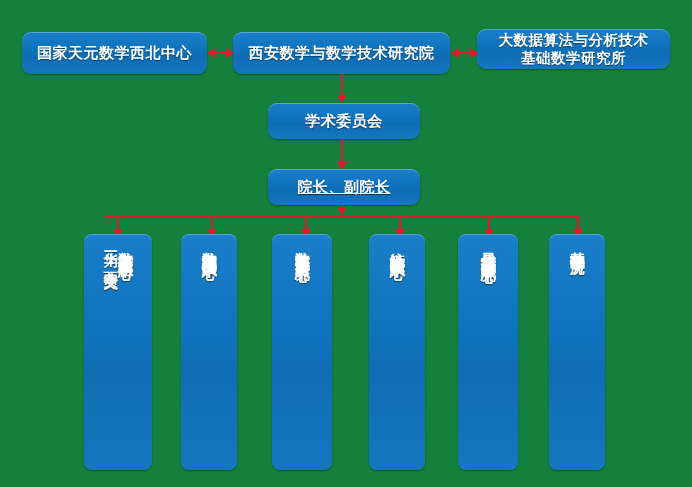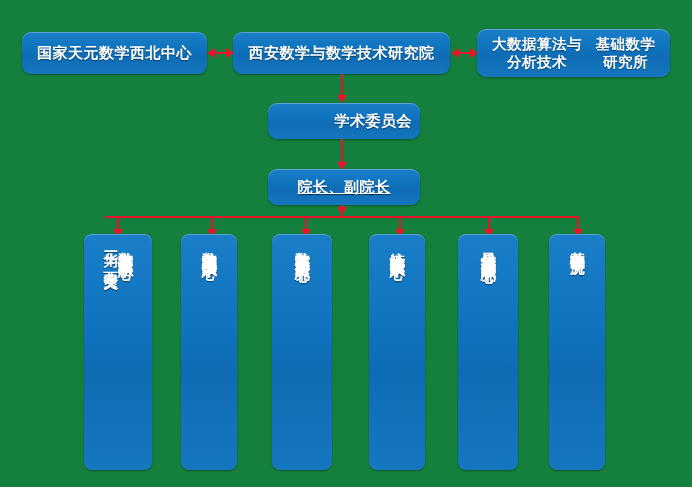--- a/index.html
+++ b/index.html
@@ -110,37 +110,37 @@
 <div id="chart-root">
 
   <div class="node node-h" style="left:22px; top:32px; width:185px; height:42px;">
     <span>国家天元数学西北中心</span>
   </div>
 
   <div class="node node-h" style="left:233px; top:32px; width:217px; height:42px;">
     <span>西安数学与数学技术研究院</span>
   </div>
 
-  <div class="node node-h two-line" style="left:477px; top:29px; width:193px; height:48px; flex-direction:row; line-height:1.25;">
+  <div class="node node-h two-line" style="left:477px; top:29px; width:193px; height:40px; flex-direction:column; line-height:1.25;">
     <span>大数据算法与分析技术</span>
     <span>基础数学研究所</span>
   </div>
 
   <div class="conn conn-h" style="left:210px; top:52px; width:20px;"></div>
   <div class="arrow arrow-left" style="left:207px; top:48px;"></div>
   <div class="arrow arrow-right" style="left:226px; top:48px;"></div>
 
   <div class="conn conn-h" style="left:454px; top:52px; width:20px;"></div>
   <div class="arrow arrow-left" style="left:451px; top:48px;"></div>
   <div class="arrow arrow-right" style="left:470px; top:48px;"></div>
 
   <div class="conn conn-v" style="left:341px; top:74px; width:2px; height:22px;"></div>
   <div class="arrow arrow-down" style="left:337px; top:95px;"></div>
 
-  <div class="node node-h" style="left:268px; top:103px; width:152px; height:36px;justify-content:flex-end;">
+  <div class="node node-h" style="left:268px; top:103px; width:152px; height:36px;">
     <span>学术委员会</span>
   </div>
 
   <div class="conn conn-v" style="left:341px; top:139px; width:2px; height:25px;"></div>
   <div class="arrow arrow-down" style="left:337px; top:162px;"></div>
 
   <div class="node node-h" style="left:268px; top:169px; width:152px; height:36px;text-decoration:underline;">
     <span>院长、副院长</span>
   </div>
 

